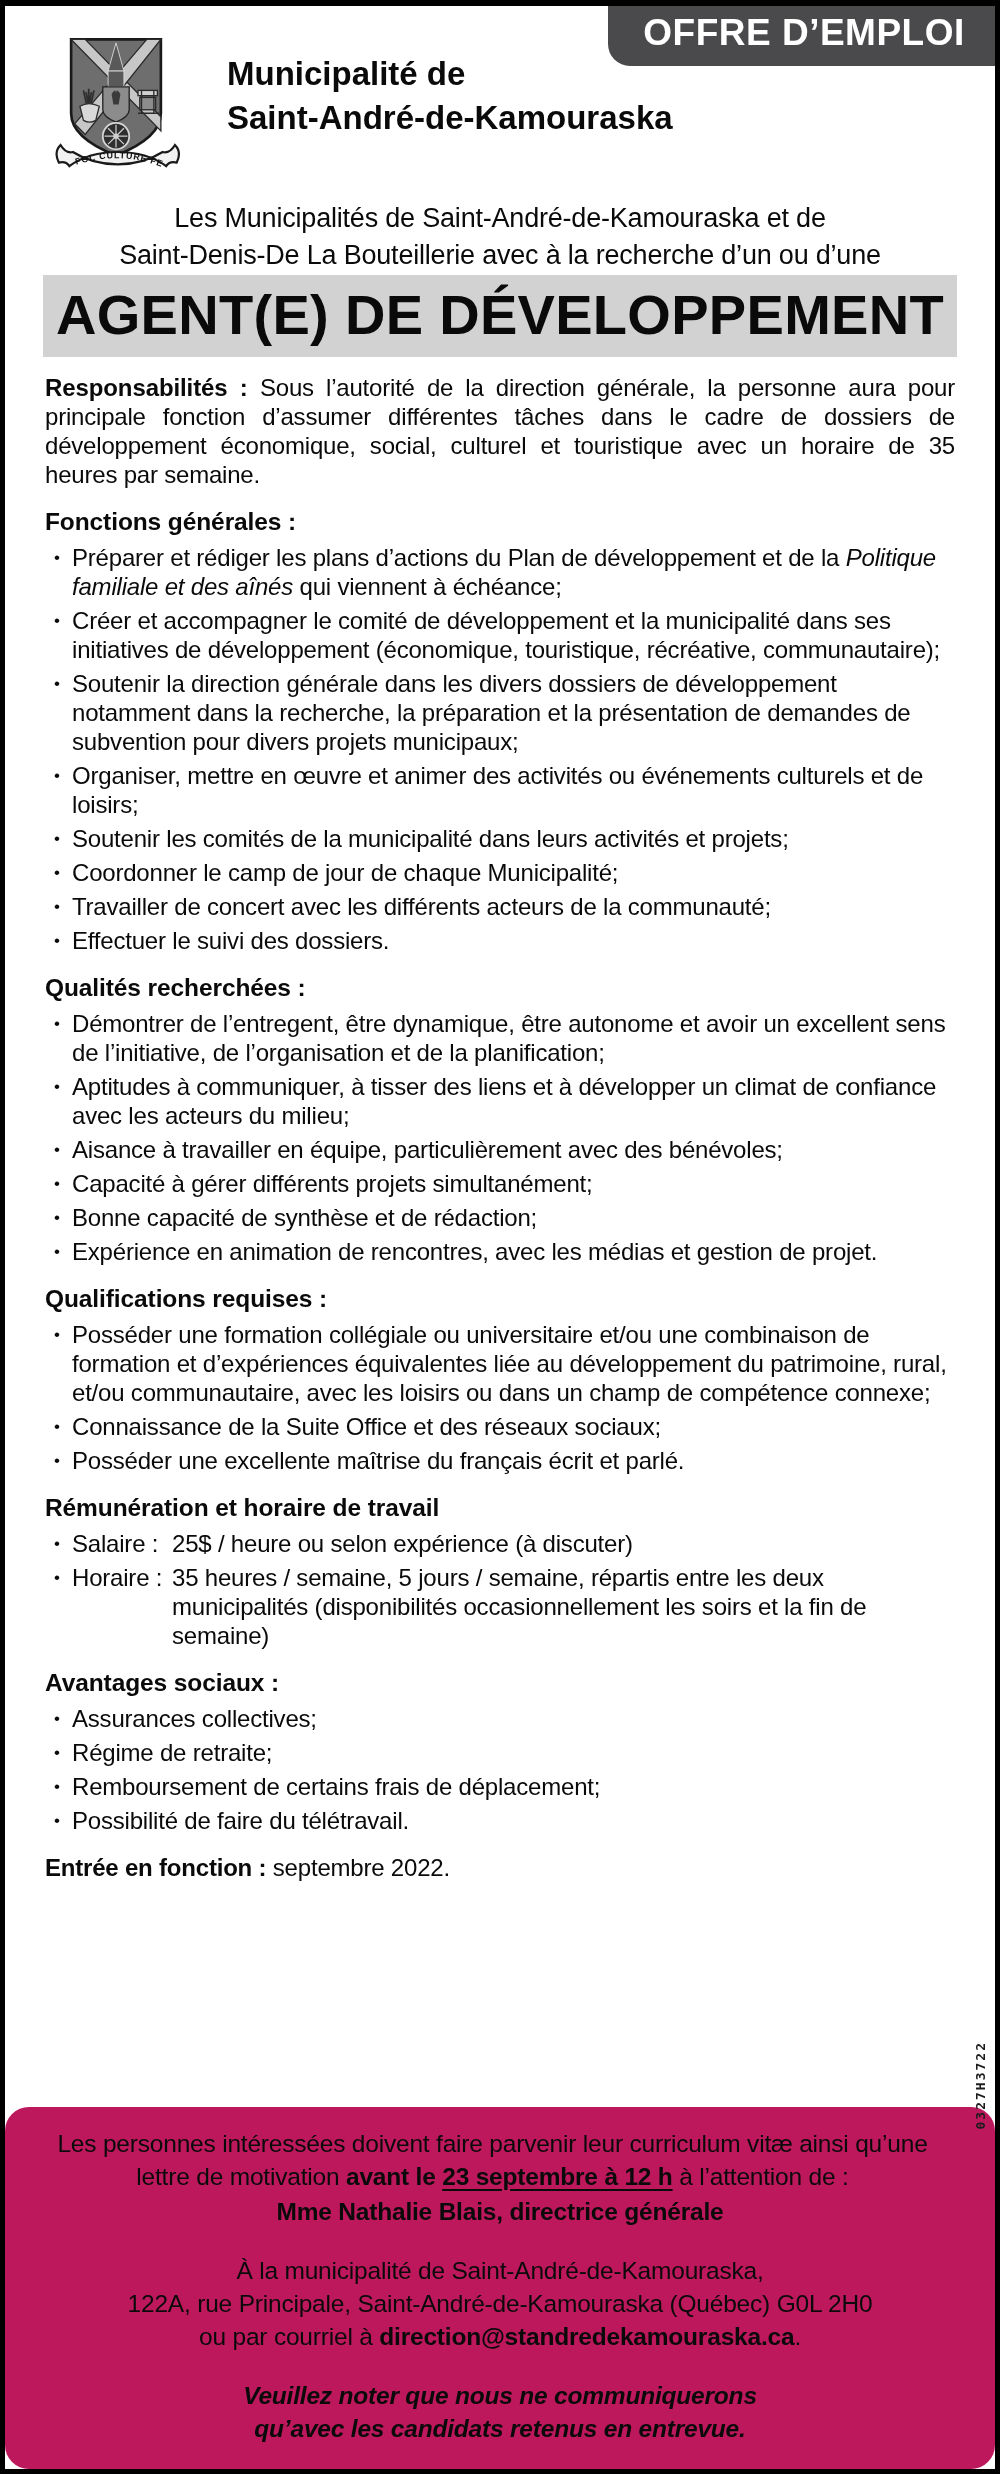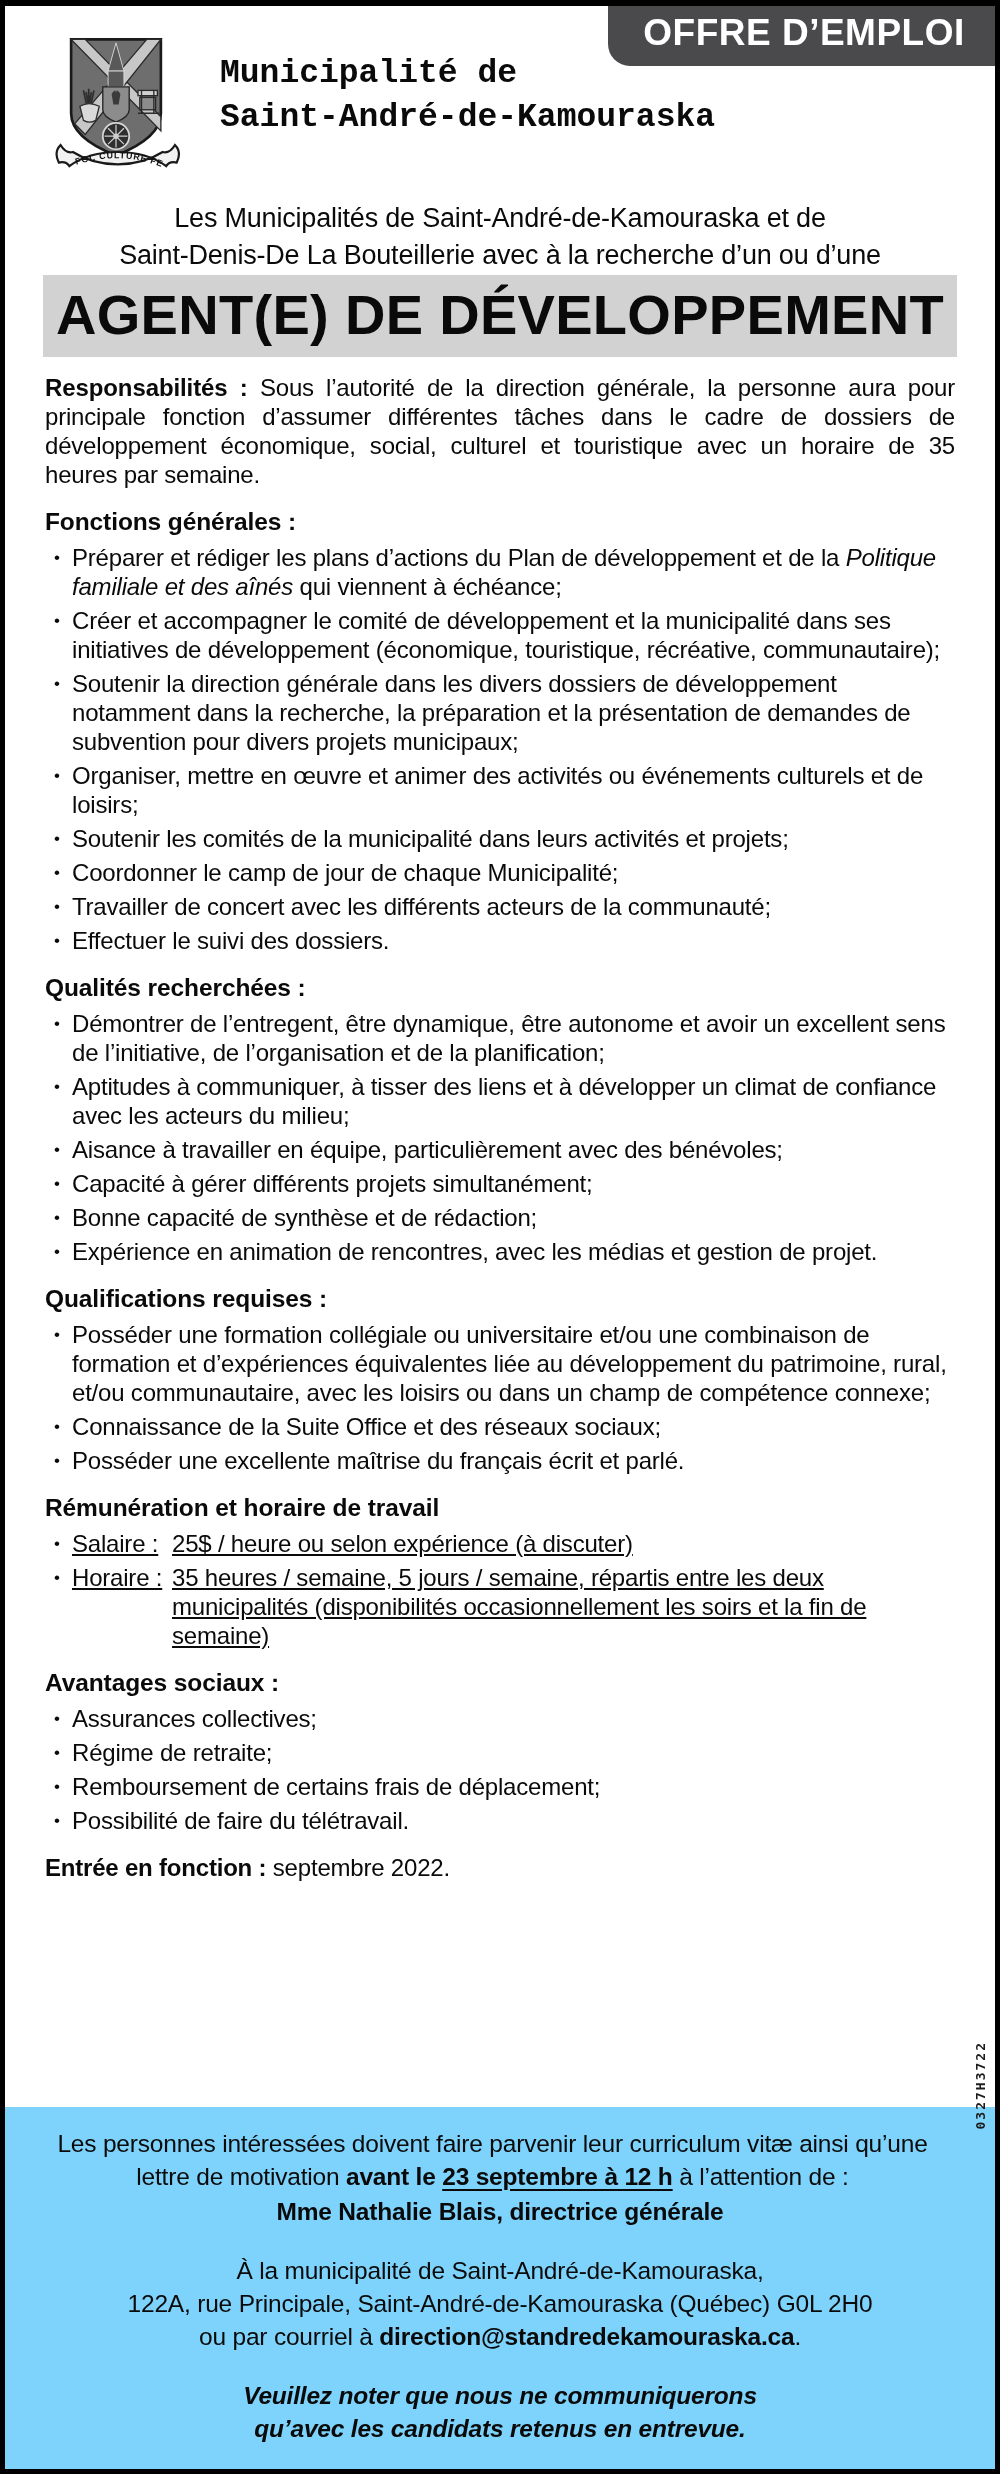--- a/index.html
+++ b/index.html
@@ -11,37 +11,37 @@
   }
   
   .badge{
     position:absolute;top:-6px;right:-5px;width:392px;height:66px;
     border-bottom-left-radius:22px;display:flex;align-items:center;justify-content:center;
     color:#fff;font-weight:bold;font-size:37px;letter-spacing:.5px;z-index:5;
   }
   
   .header{display:flex;align-items:flex-start;padding:26px 40px 0 45px;gap:38px;}
   .crest{flex:0 0 auto;width:132px;height:152px;}
-  .orgname{font-family:Liberation Mono, monospace;font-weight:bold;
-    font-size:33px;line-height:1.32;margin-top:20px;}
+  .orgname{font-family:Liberation Sans, sans-serif;font-weight:bold;
+    font-size:33px;line-height:1.32;margin-top:20px;margin-left:7px;}
   
   .intro{text-align:center;font-size:27px;line-height:1.38;margin-top:16px;letter-spacing:-.2px;}
   
   .titlebar{margin:0 38px 0;text-align:center;font-weight:bold;font-size:56px;
     padding:7px 0 10px;letter-spacing:.3px;}
   
   .content{flex:1 1 auto;min-height:0;overflow:hidden;padding:0 40px;font-size:24px;
     line-height:29px;letter-spacing:-.2px;}
   .para{margin:16px 0 0;text-align:justify;}
   .para b{letter-spacing:-.1px;}
   h3.sec{font-size:24.5px;margin:18px 0 7px;letter-spacing:-.1px;}
   ul.list{list-style:none;margin:0;padding:0;}
   ul.list li{position:relative;padding-left:27px;margin:0 0 5px;}
   ul.list li::before{content:"•";position:absolute;left:9px;top:0;font-size:17px;line-height:29px;}
-  ul.labeled li{display:flex;text-decoration:underline;}
+  ul.labeled li{display:flex;}
   ul.labeled .li-label{flex:0 0 100px;}
   ul.labeled .li-text{flex:1 1 auto;}
   em{font-style:italic;}
   .entree{margin-top:18px;}
   
   .sidecode{position:absolute;right:7px;bottom:340px;writing-mode:vertical-rl;
     transform:rotate(180deg);font-family:"DejaVu Sans Mono","Liberation Mono",monospace;
     font-size:13px;letter-spacing:2px;color:#1c1c1c;font-weight:bold;}
   
   .footer{flex:0 0 auto;margin-top:auto;text-align:center;
@@ -160,21 +160,21 @@
         <li><span>Remboursement de certains frais de déplacement;</span></li>
         <li><span>Possibilité de faire du télétravail.</span></li>
       </ul>
 
     <p class="entree"><b>Entrée en fonction : </b><span>septembre 2022.</span></p>
 
   </div>
 
   <div class="sidecode">0327H3722</div>
 
-  <div class="footer" style="background:#7dd3fc;">
+  <div class="footer" style="background:#be185d;border-radius:24px;">
     <p class="apply" style="margin:0;"><span>Les personnes intéressées doivent faire parvenir leur curriculum vitæ ainsi qu’une lettre de motivation </span><b>avant le </b><b class="u">23 septembre à 12 h</b><span> à l’attention de :</span></p>
     <div class="name">Mme Nathalie Blais, directrice générale</div>
     <div class="addr">
       <div class="b">À la municipalité de Saint-André-de-Kamouraska,</div>
       <div class="b">122A, rue Principale, Saint-André-de-Kamouraska (Québec) G0L 2H0</div>
       <div><span>ou par courriel à </span><b>direction@standredekamouraska.ca</b><span>.</span></div>
     </div>
     <div class="note">
       <div>Veuillez noter que nous ne communiquerons</div>
       <div>qu’avec les candidats retenus en entrevue.</div>

